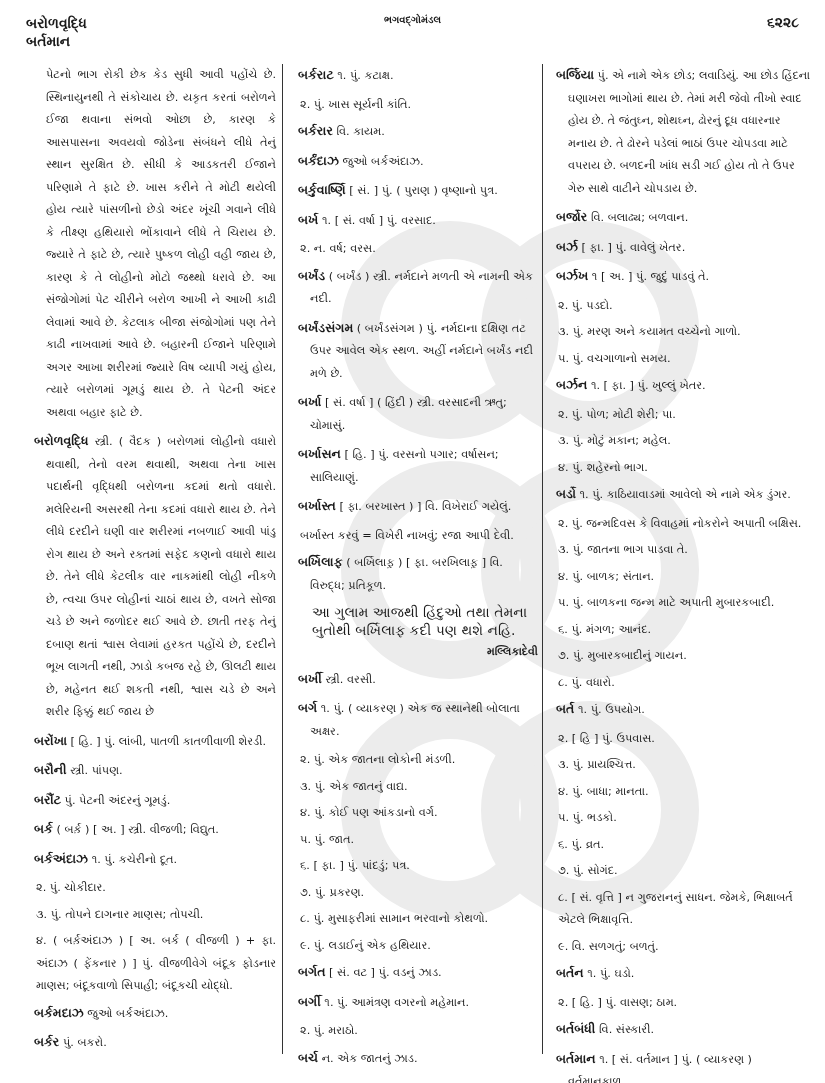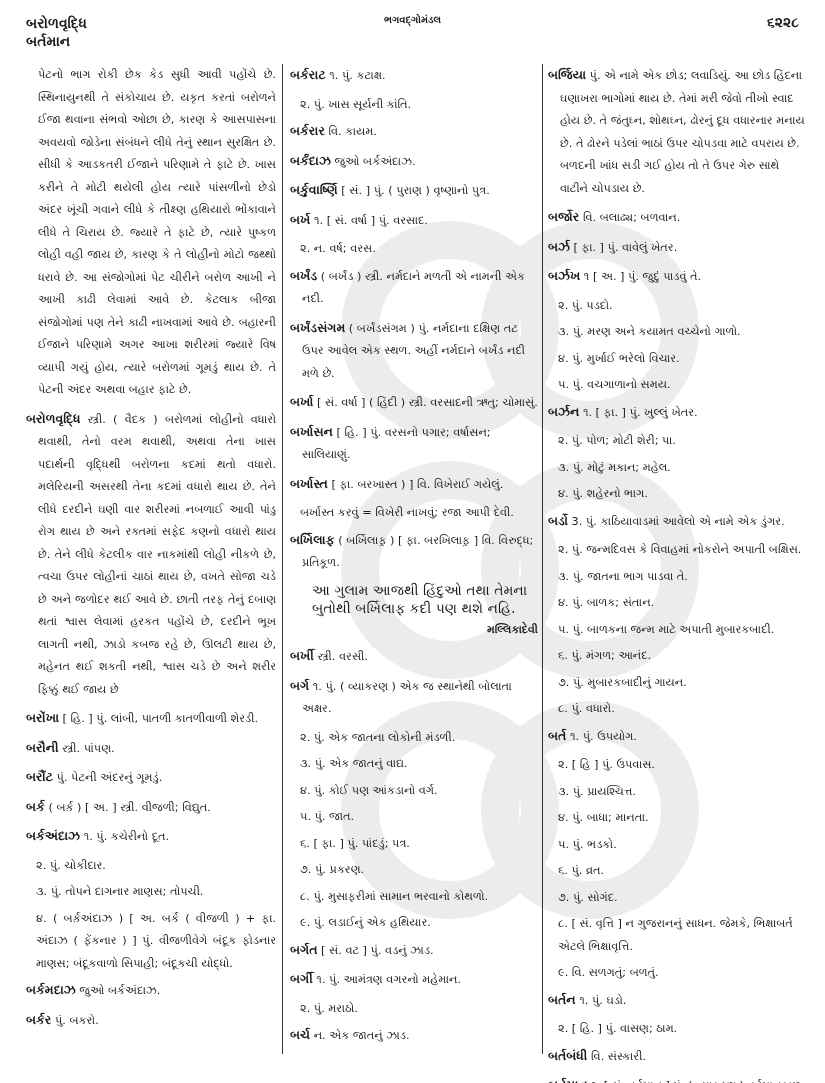--- a/index.html
+++ b/index.html
@@ -29,21 +29,21 @@
     position: absolute; top: 64px; font-size: 11.3px; line-height: 22.5px; z-index: 2;
   }
   .col-1 { left: 26px;  width: 250px; text-align: justify; }
   .col-2 { left: 290px; width: 248px; }
   .col-3 { left: 548px; width: 262px; }
   .rule {
     position: absolute; top: 64px; width: 1px; height: 990px; background: #333; z-index: 1;
   }
   .rule-1 { left: 282px; }
   .rule-2 { left: 542px; }
-  .entry { margin: 0 0 6px 0; padding-left: 12px; text-indent: -12px; }
+  .entry { margin: 0 0 6px 8px; padding-left: 12px; text-indent: -12px; }
   .entry.cont { padding-left: 12px; text-indent: 0; }
   .hw { font-weight: bold; font-size: 12.5px; }
   .sense { padding-left: 10px; margin: 0 0 4px 0; text-indent: 0; }
   .quote { padding-left: 22px; font-size: 14px; line-height: 18px; margin: 2px 0; }
   .cite { text-align: right; font-weight: bold; font-size: 11px; margin: 0 0 4px 0; }
 </style>
 </head>
 <body>
 
 <svg class="watermark" viewBox="0 0 420 720">
@@ -116,27 +116,26 @@
     <p class="entry"><span class="hw">બર્ચ</span> <span>ન. એક જાતનું ઝાડ.</span></p>
     <p class="entry"> </p>
   </div>
 <div class="column col-3" id="col3">
     <p class="entry"><span class="hw">બર્જિયા</span> <span>પું. એ નામે એક છોડ; લવાડિયું. આ છોડ હિંદના ઘણાખરા ભાગોમાં થાય છે. તેમાં મરી જેવો તીખો સ્વાદ હોય છે. તે જંતુઘ્ન, શોથઘ્ન, ઢોરનું દૂધ વધારનાર મનાય છે. તે ઢોરને પડેલાં ભાઠાં ઉપર ચોપડવા માટે વપરાય છે. બળદની ખાંધ સડી ગઈ હોય તો તે ઉપર ગેરુ સાથે વાટીને ચોપડાય છે.</span></p>
     <p class="entry"><span class="hw">બર્જોર</span> <span>વિ. બલાઢ્ય; બળવાન.</span></p>
     <p class="entry"><span class="hw">બર્ઝ</span> <span>[ ફા. ] પું. વાવેલું ખેતર.</span></p>
     <p class="entry"><span class="hw">બર્ઝખ</span> <span>૧ [ અ. ] પું. જુદું પાડવું તે.</span></p>
     <div class="sense">૨. પું. પડદો.</div>
     <div class="sense">૩. પું. મરણ અને કયામત વચ્ચેનો ગાળો.</div>
-    <div class="sense">૪. પું. મુર્ખાઈ ભરેલો વિચાર.</div>
     <div class="sense">૫. પું. વચગાળાનો સમય.</div>
     <p class="entry"><span class="hw">બર્ઝન</span> <span>૧. [ ફા. ] પું. ખુલ્લું ખેતર.</span></p>
     <div class="sense">૨. પું. પોળ; મોટી શેરી; પા.</div>
     <div class="sense">૩. પું. મોટું મકાન; મહેલ.</div>
     <div class="sense">૪. પું. શહેરનો ભાગ.</div>
-    <p class="entry"><span class="hw">બર્ડો</span> <span>3. પું. કાઠિયાવાડમાં આવેલો એ નામે એક ડુંગર.</span></p>
+    <p class="entry"><span class="hw">બર્ડો</span> <span>૧. પું. કાઠિયાવાડમાં આવેલો એ નામે એક ડુંગર.</span></p>
     <div class="sense">૨. પું. જન્મદિવસ કે વિવાહમાં નોકરોને અપાતી બક્ષિસ.</div>
     <div class="sense">૩. પું. જાતના ભાગ પાડવા તે.</div>
     <div class="sense">૪. પું. બાળક; સંતાન.</div>
     <div class="sense">૫. પું. બાળકના જન્મ માટે અપાતી મુબારકબાદી.</div>
     <div class="sense">૬. પું. મંગળ; આનંદ.</div>
     <div class="sense">૭. પું. મુબારકબાદીનું ગાયન.</div>
     <div class="sense">૮. પું. વધારો.</div>
     <p class="entry"><span class="hw">બર્ત</span> <span>૧. પું. ઉપયોગ.</span></p>
     <div class="sense">૨. [ હિ ] પું. ઉપવાસ.</div>
     <div class="sense">૩. પું. પ્રાયશ્ચિત્ત.</div>

